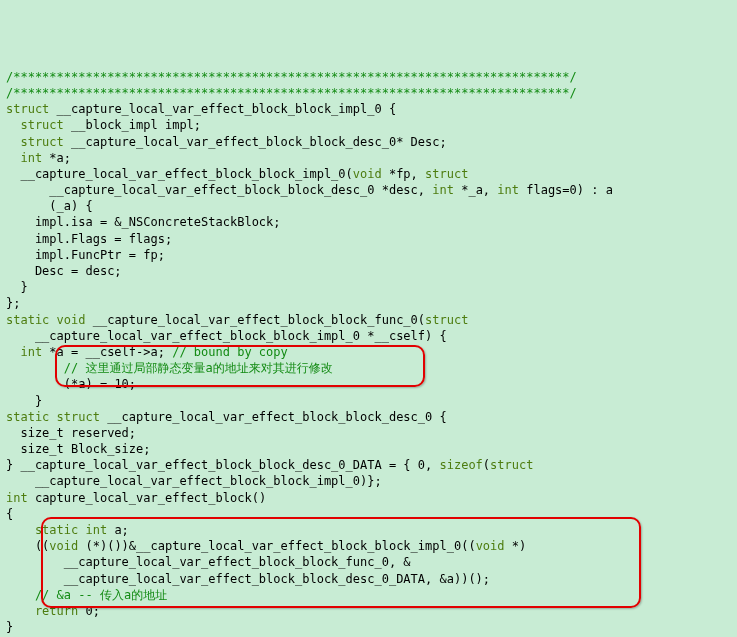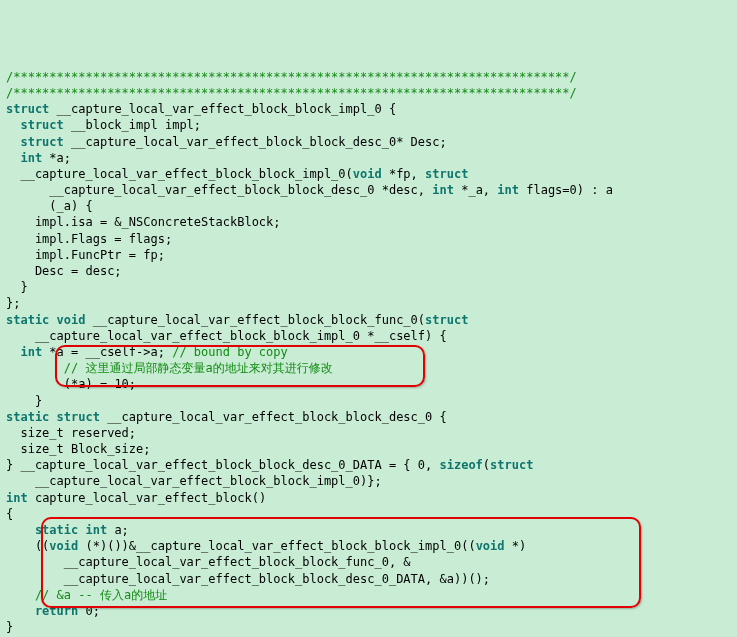--- a/index.html
+++ b/index.html
@@ -8,21 +8,21 @@
   font-family: Menlo, Monaco, Consolas, monospace;
   font-size: 12px;
   line-height: 1.35;
   color: #000;
   padding: 4px 6px;
   width: 737px;
   height: 637px;
   overflow: hidden;
   white-space: pre;
 }
-.kw { color: #0f766e; font-weight: bold; }      
+.kw { color: #4d7c0f; }      
 .cmt { color: #138a13; }     
 .num { color: #000; }
 .box {
   position: absolute;
   border: 2px solid #e20000;
   border-radius: 10px;
   pointer-events: none;
   box-shadow: 1px 1px 2px rgba(0,0,0,0.25);
 }
 .line { display: block; }

